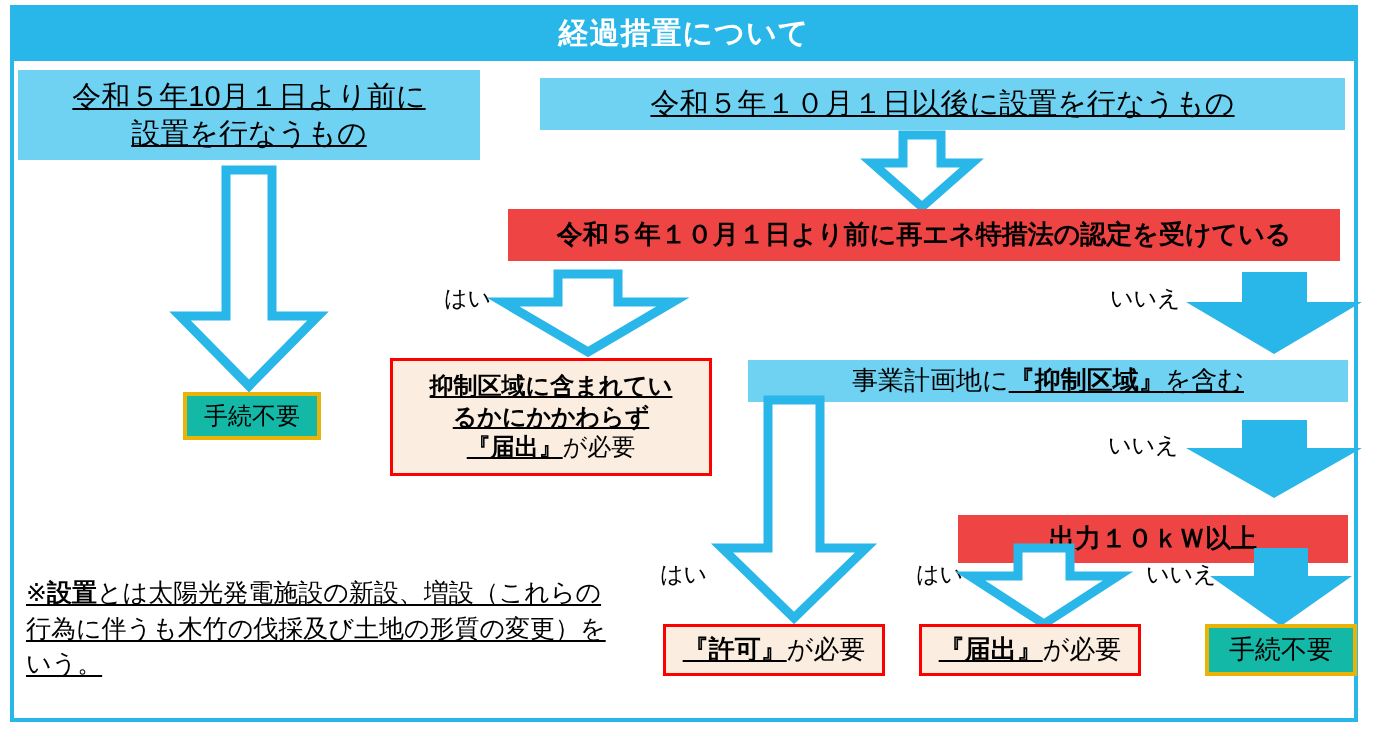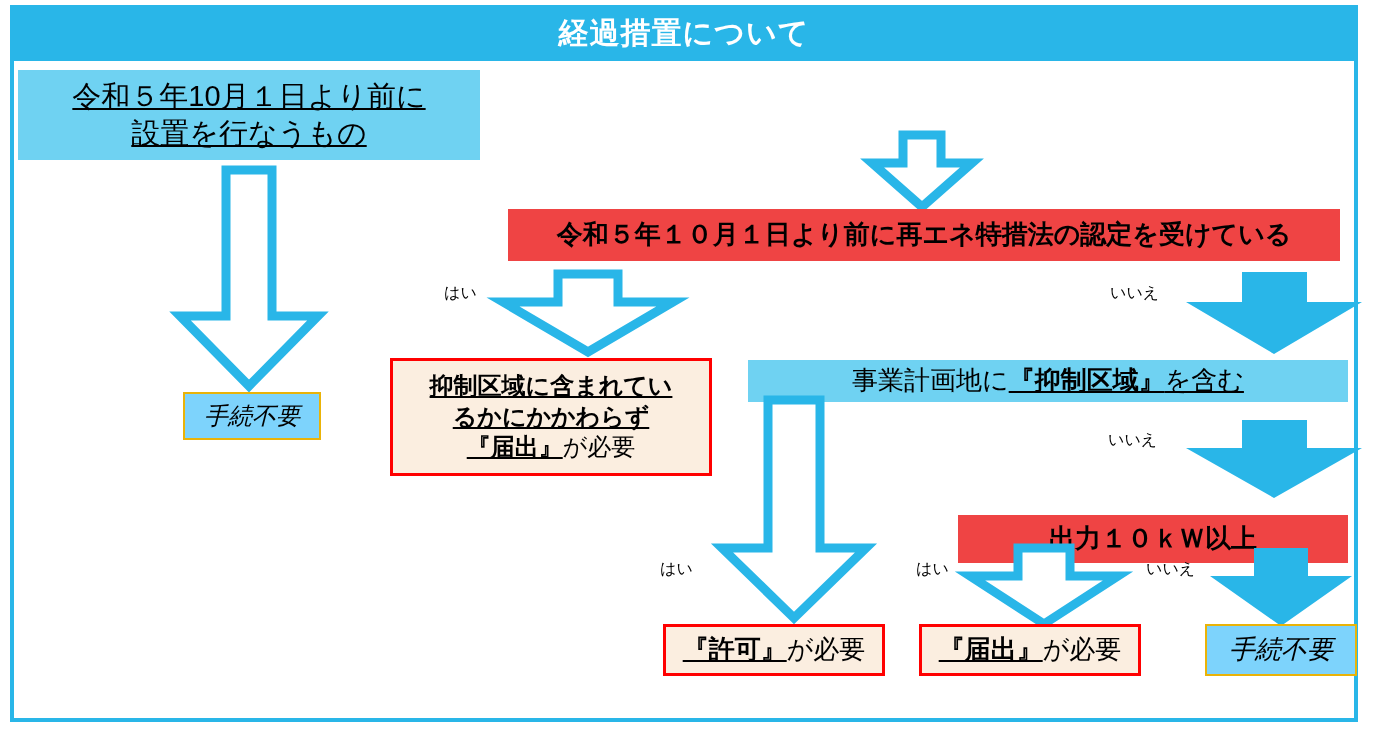--- a/index.html
+++ b/index.html
@@ -63,30 +63,29 @@
     background: #6fd2f2;
   }
   .box-peach {
     background: #ef4444;
   }
   .box-peach-red {
     background: #fbeee0;
     border: 3px solid #ff0000;
   }
   .box-white-blue {
-    background: #7dd3fc;
-    border: 2px solid #eab308;
-    font-style: italic;
+    background: #14b8a6;
+    border: 4px solid #eab308;
   }
   .u { text-decoration: underline; text-underline-offset: 2px; }
   .b { font-weight: bold; }
   
   .yn {
     position: absolute;
-    font-size: 16px;
+    font-size: 23px;
     color: #000000;
     white-space: nowrap;
   }
   
   .arrow { position: absolute; }
   .arrow svg { display: block; overflow: visible; }
   
   #footnote {
     position: absolute;
     left: 26px;
@@ -118,20 +117,23 @@
   <div class="arrow" style="left:176px; top:168px;">
     <svg width="146" height="222" viewBox="0 0 146 222">
       <polygon points="50,2 96,2 96,148 142,148 73,218 4,148 50,148" fill="#ffffff" stroke="#29b6e8" stroke-width="9" stroke-linejoin="miter"></polygon>
     </svg>
   </div>
 
   <div class="box box-white-blue" style="left:183px; top:392px; width:138px; height:48px; font-size:24px;">
     <span>手続不要</span>
   </div>
 
+  <div class="box box-blue" style="left:540px; top:78px; width:805px; height:52px; font-size:29px;">
+    <span class="u">令和５年１０月１日以後に設置を行なうもの</span>
+  </div>
 
   <div class="arrow" style="left:868px; top:133px;">
     <svg width="108" height="78" viewBox="0 0 108 78">
       <polygon points="35,2 73,2 73,30 104,30 54,74 4,30 35,30" fill="#ffffff" stroke="#29b6e8" stroke-width="9" stroke-linejoin="miter"></polygon>
     </svg>
   </div>
 
   <div class="box box-peach" style="left:508px; top:209px; width:832px; height:52px; font-size:26px; font-weight:bold;">
     <span>令和５年１０月１日より前に再エネ特措法の認定を受けている</span>
   </div>
@@ -199,14 +201,15 @@
   </div>
 
   <div class="box box-peach-red" style="left:919px; top:624px; width:222px; height:52px; font-size:26px;">
     <span><span class="u b">『届出』</span><span>が必要</span></span>
   </div>
 
   <div class="box box-white-blue" style="left:1205px; top:624px; width:152px; height:52px; font-size:26px;">
     <span>手続不要</span>
   </div>
 
+  <div id="footnote"><span>※</span><span class="b">設置</span><span>とは太陽光発電施設の新設、増設（これらの行為に伴うも木竹の伐採及び土地の形質の変更）をいう。</span></div>
 
 </div>
 
 </body></html>

